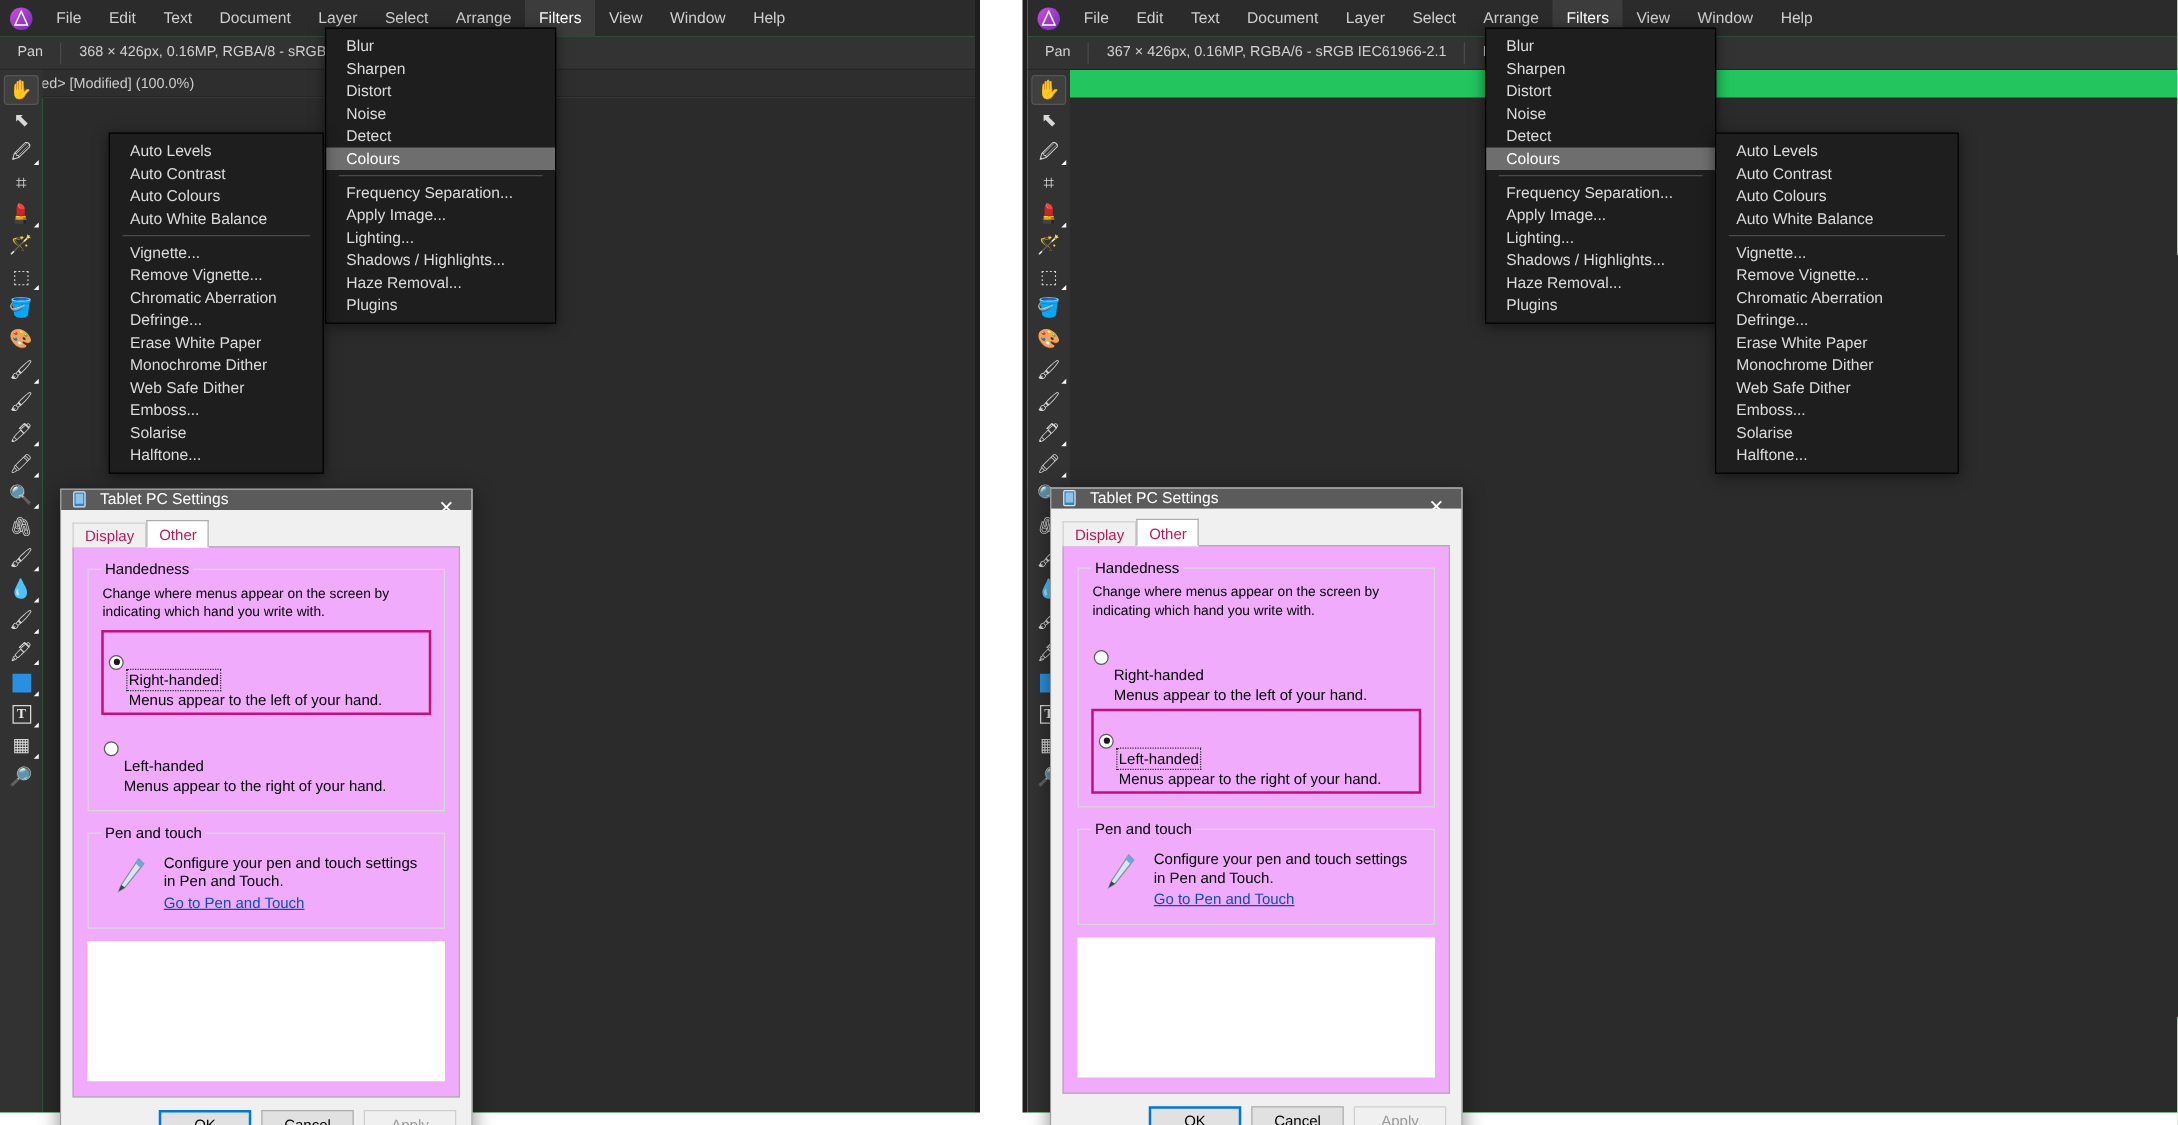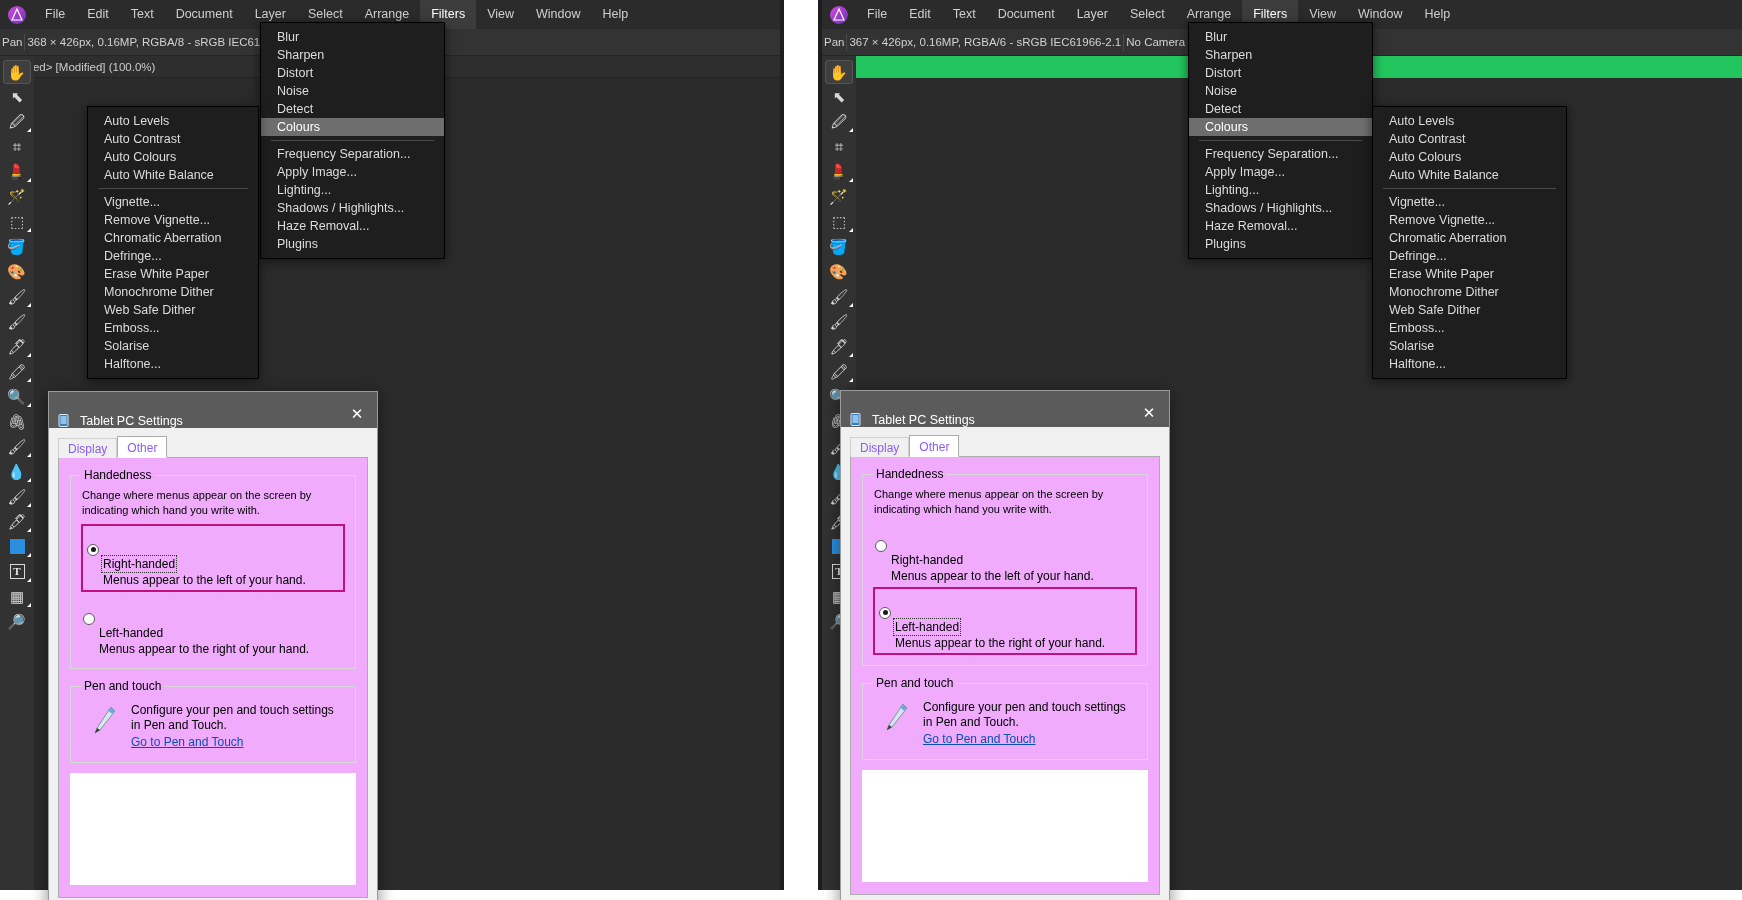--- a/index.html
+++ b/index.html
@@ -30,21 +30,21 @@
     color:#cfcfcf; font-size:12.5px; white-space:nowrap; cursor:default;
   }
   .menubar-item.active { background:#3c3c3c; color:#ffffff; }
 
   .ctxbar {
     position:absolute; top:29px; left:0; right:0; height:27px;
     background:#333333; display:flex; align-items:center;
     border-bottom:1px solid #262626;
   }
   .ctxbar .cell {
-    color:#d2d2d2; font-size:11.5px; padding:0 2px; height:27px;
+    color:#d2d2d2; font-size:11.5px; padding:0 14px; height:27px;
     line-height:27px; white-space:nowrap;text-align:right;
   }
   .ctxbar .sep { width:1px; height:17px; background:#4a4a4a; }
   .ctxbar .combo {
     height:18px; min-width:88px; background:#2a2a2a; border:1px solid #555;
     color:#d0d0d0; font-size:11px; line-height:16px; padding:0 16px 0 5px;
     position:relative; margin:0 6px;
   }
   .ctxbar .combo::after {
     content:""; position:absolute; right:4px; top:7px;
@@ -98,35 +98,35 @@
   .menu .mi.hl { background:#6e6e6e; color:#ffffff; }
   .menu .msep { height:1px; background:#4a4a4a; margin:4px 10px; }
 
   
   .dlg {
     position:absolute; background:#f0f0f0; border:1px solid #9a9a9a;
     box-shadow:0 3px 16px rgba(0,0,0,.45); z-index:60;
     font-family:"Liberation Sans", sans-serif;
   }
   .dlg-title {
-    height:36px; background:#5b5b5b; display:flex; align-items:flex-end;
+    height:16px; background:#5b5b5b; display:flex; align-items:flex-start;
     padding-left:8px; color:#ffffff; font-size:12.5px;
   }
   .dlg-icon {
     width:15px; height:15px; margin-right:8px; position:relative; flex:0 0 auto;
   }
   .dlg-close {
     margin-left:auto; width:40px; height:28px; display:flex;
     align-items:center; justify-content:center; color:#ffffff; font-size:15px;
   }
   .dlg-body { background:#f0f0f0; padding:8px 9px 0 9px; position:relative; }
 
   .tabs { display:flex; align-items:flex-end; height:22px; position:relative; z-index:2; }
   .tab {
-    font-size:12px; color:#8b5cf6; padding:3px 9px 3px 9px; height:20px;
+    font-size:12px; color:#be185d; padding:3px 9px 3px 9px; height:20px;
     background:#f0f0f0; border:1px solid #d0d0d0; border-bottom:none; line-height:14px;
   }
   .tab.active {
     background:#ffffff; border:1px solid #acacac; border-bottom:1px solid #ffffff;
     height:22px; padding-top:4px; font-weight:normal; position:relative; top:0px;
   }
   .tabpage {
     background:#f0abfc; border:1px solid #acacac; margin-top:-1px;
     padding:10px 11px 12px 11px; position:relative;
   }

